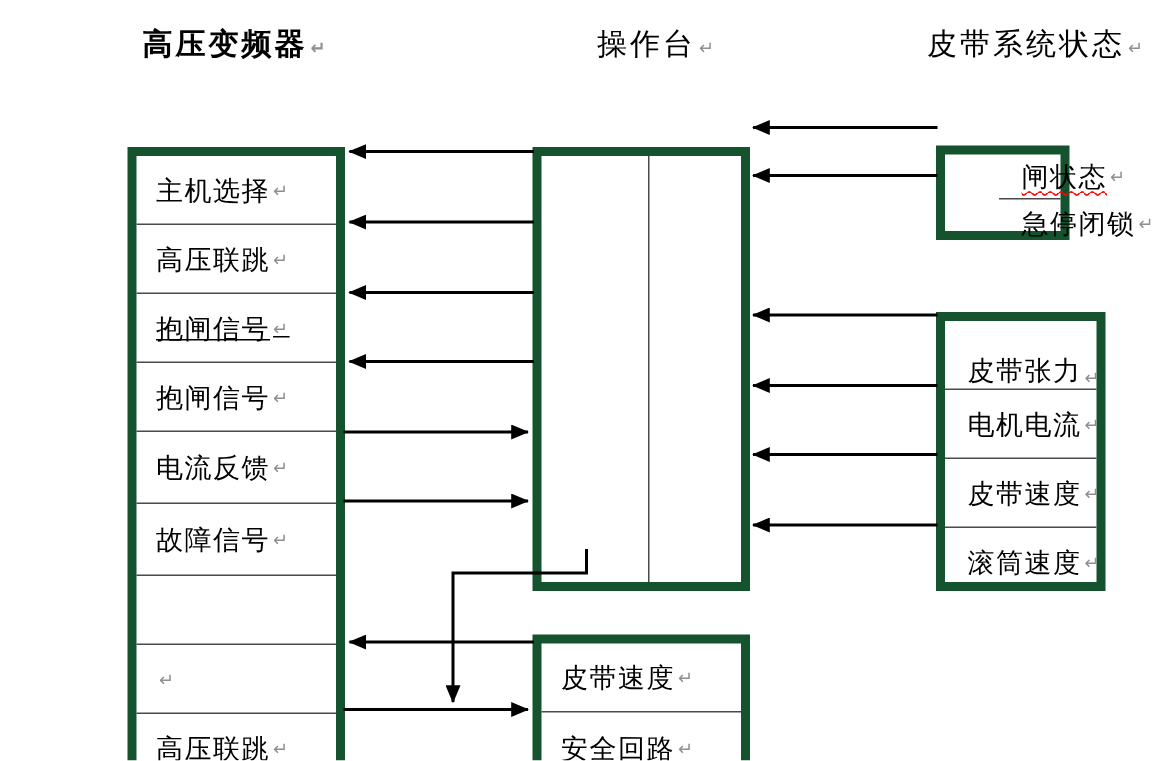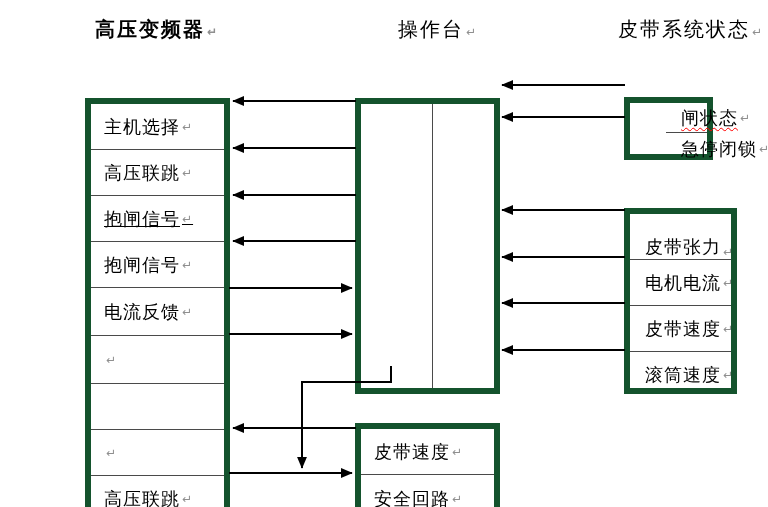--- a/index.html
+++ b/index.html
@@ -58,20 +58,21 @@
     </div>
     <div class="row" style="height:46px;">
       <span>抱闸信号</span>
         <span class="pmark">↵</span>
     </div>
     <div class="row" style="height:48px;">
       <span>电流反馈</span>
         <span class="pmark">↵</span>
     </div>
     <div class="row" style="height:48px;">
+      <span>故障信号</span>
         <span class="pmark">↵</span>
     </div>
     <div class="row" style="height:46px;">
       <span></span>
     </div>
     <div class="row" style="height:46px;">
         <span class="pmark">↵</span>
     </div>
     <div class="row" style="height:46px;">
       <span>高压联跳</span>

